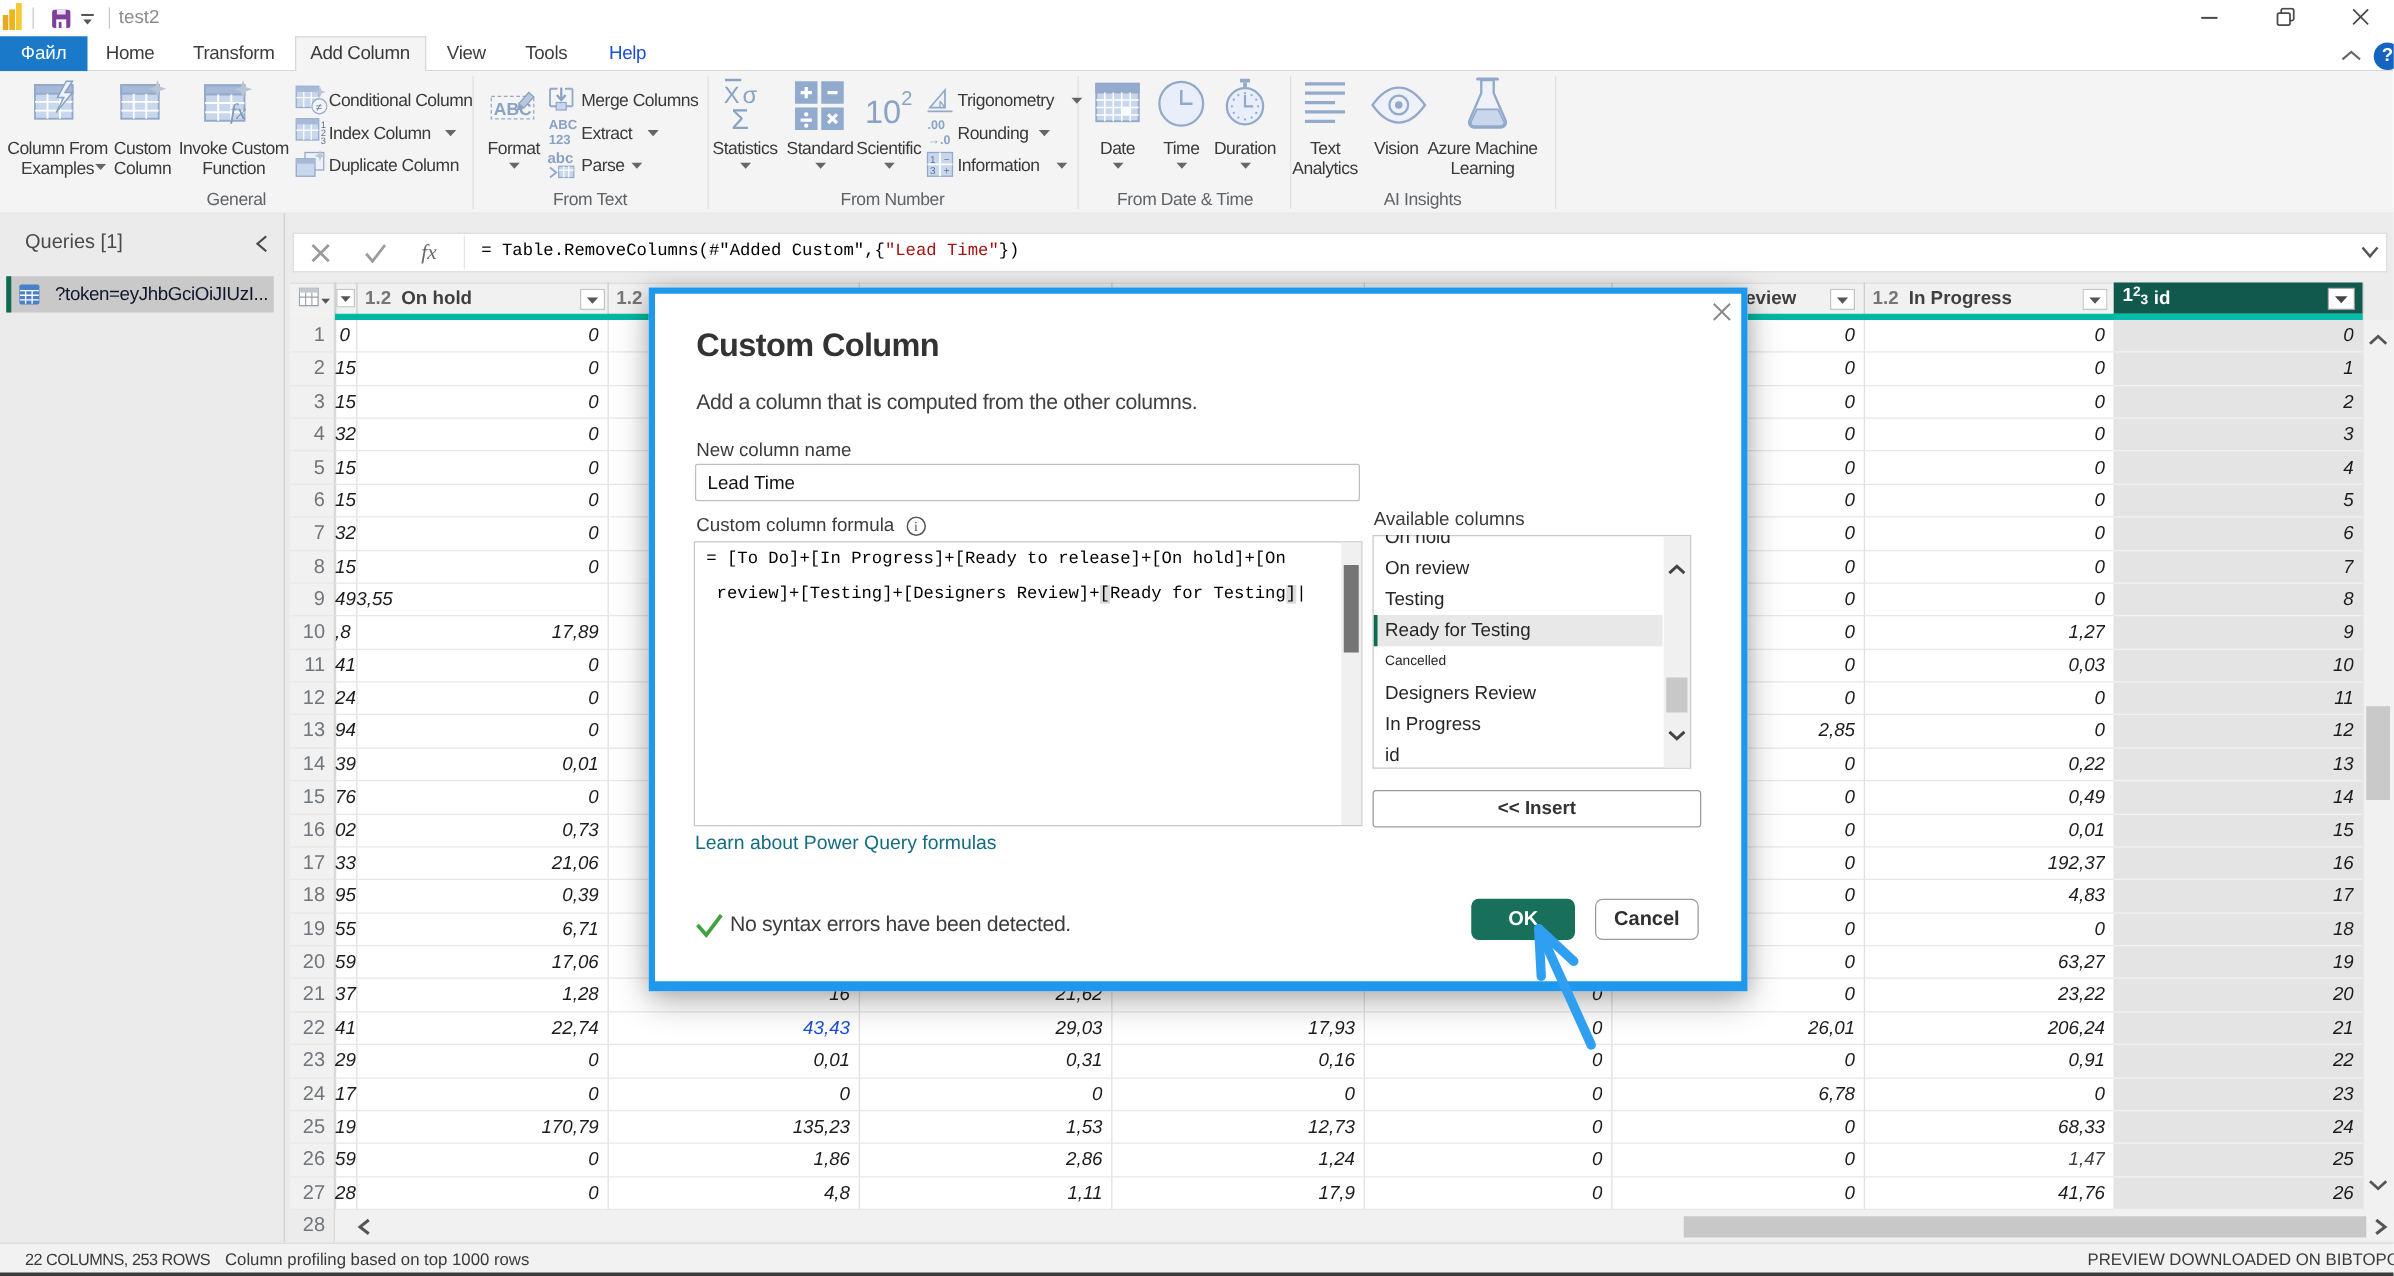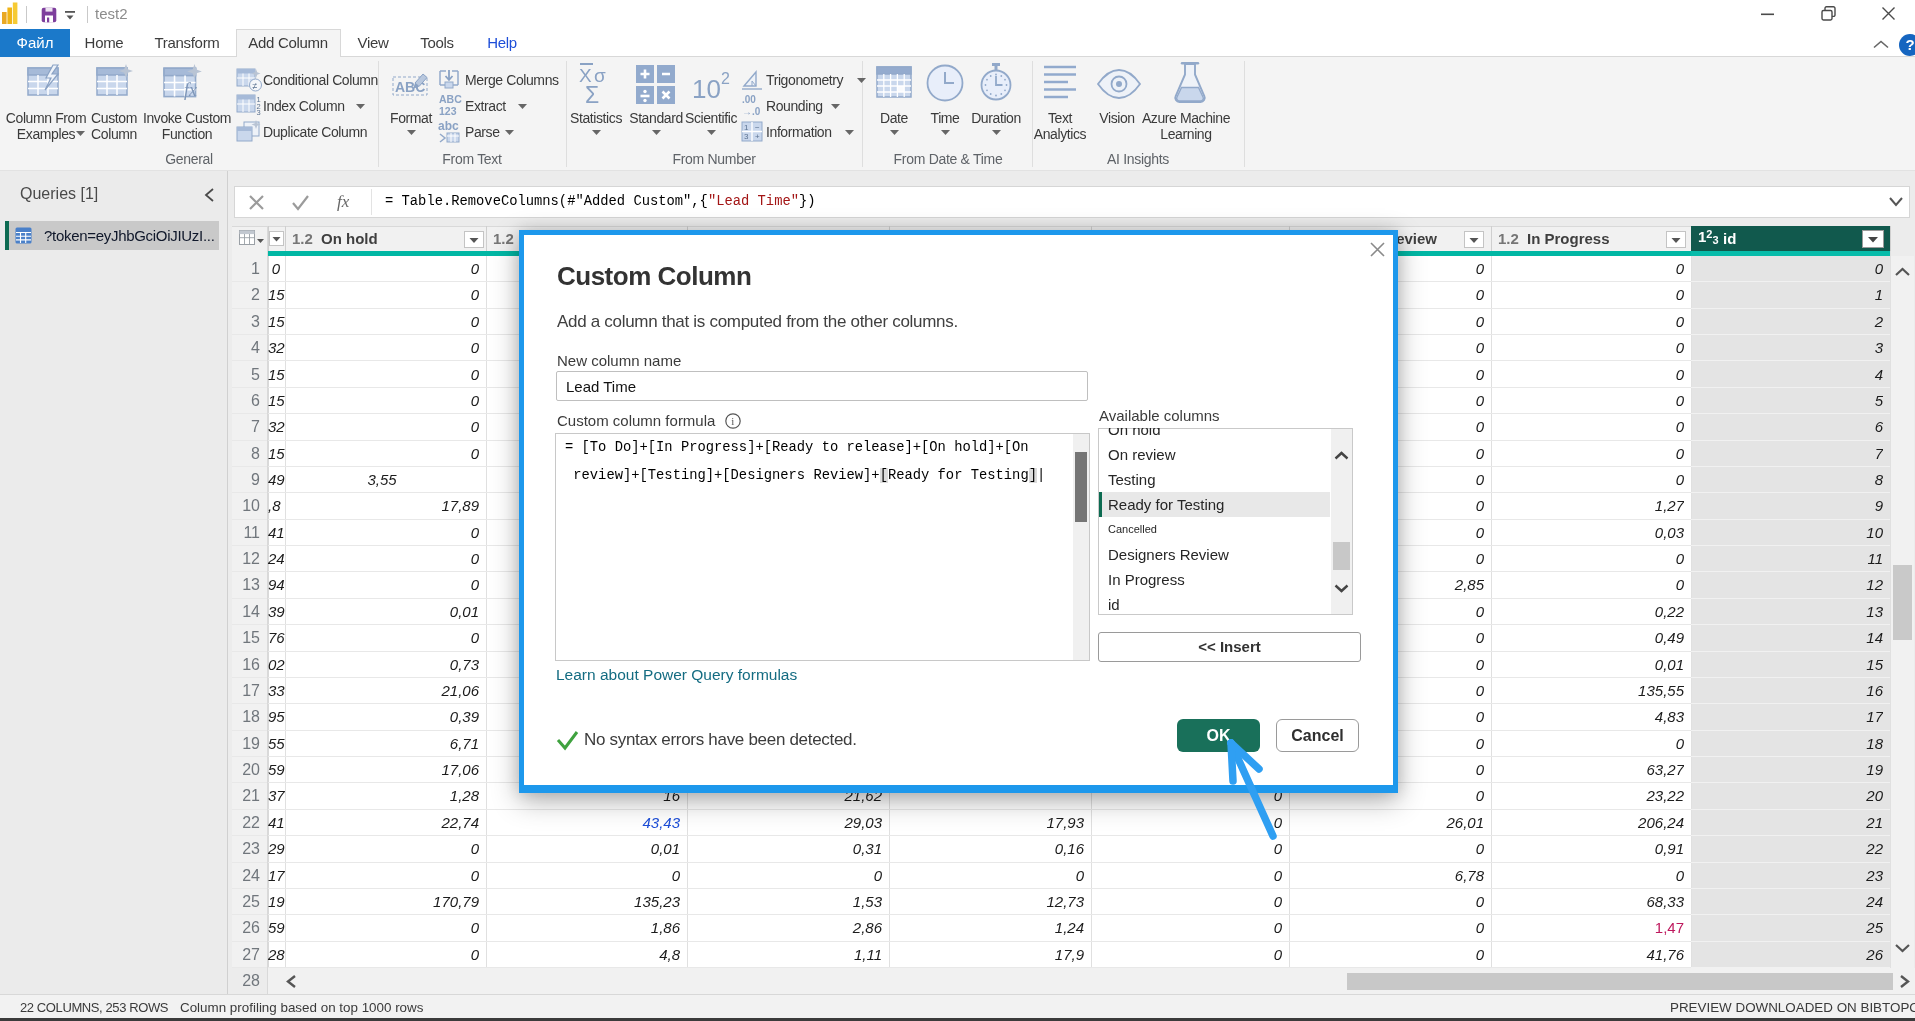--- a/index.html
+++ b/index.html
@@ -499,21 +499,21 @@
 <div class="a" style="left:268px;top:915.2px;width:12px;height:26.37px;line-height:26.37px;text-align:right;font-size:15px;font-style:italic;color:#1c1c1c">59</div>
 <div class="a" style="left:268px;top:941.6px;width:12px;height:26.37px;line-height:26.37px;text-align:right;font-size:15px;font-style:italic;color:#1c1c1c">28</div>
 <div class="a" style="left:285px;top:256.0px;width:194px;height:26.37px;line-height:26.37px;text-align:right;font-size:15px;font-style:italic;color:#1c1c1c;overflow:hidden">0</div>
 <div class="a" style="left:285px;top:282.4px;width:194px;height:26.37px;line-height:26.37px;text-align:right;font-size:15px;font-style:italic;color:#1c1c1c;overflow:hidden">0</div>
 <div class="a" style="left:285px;top:308.7px;width:194px;height:26.37px;line-height:26.37px;text-align:right;font-size:15px;font-style:italic;color:#1c1c1c;overflow:hidden">0</div>
 <div class="a" style="left:285px;top:335.1px;width:194px;height:26.37px;line-height:26.37px;text-align:right;font-size:15px;font-style:italic;color:#1c1c1c;overflow:hidden">0</div>
 <div class="a" style="left:285px;top:361.5px;width:194px;height:26.37px;line-height:26.37px;text-align:right;font-size:15px;font-style:italic;color:#1c1c1c;overflow:hidden">0</div>
 <div class="a" style="left:285px;top:387.9px;width:194px;height:26.37px;line-height:26.37px;text-align:right;font-size:15px;font-style:italic;color:#1c1c1c;overflow:hidden">0</div>
 <div class="a" style="left:285px;top:414.2px;width:194px;height:26.37px;line-height:26.37px;text-align:right;font-size:15px;font-style:italic;color:#1c1c1c;overflow:hidden">0</div>
 <div class="a" style="left:285px;top:440.6px;width:194px;height:26.37px;line-height:26.37px;text-align:right;font-size:15px;font-style:italic;color:#1c1c1c;overflow:hidden">0</div>
-<div class="a" style="left:285px;top:467.0px;width:194px;height:26.37px;line-height:26.37px;text-align:center;font-size:15px;font-style:italic;color:#1c1c1c;overflow:hidden">3,55</div>
+<div class="a" style="left:285px;top:467.0px;width:194px;height:26.37px;line-height:26.37px;text-align:left;font-size:15px;font-style:italic;color:#1c1c1c;overflow:hidden">3,55</div>
 <div class="a" style="left:285px;top:493.3px;width:194px;height:26.37px;line-height:26.37px;text-align:right;font-size:15px;font-style:italic;color:#1c1c1c;overflow:hidden">17,89</div>
 <div class="a" style="left:285px;top:519.7px;width:194px;height:26.37px;line-height:26.37px;text-align:right;font-size:15px;font-style:italic;color:#1c1c1c;overflow:hidden">0</div>
 <div class="a" style="left:285px;top:546.1px;width:194px;height:26.37px;line-height:26.37px;text-align:right;font-size:15px;font-style:italic;color:#1c1c1c;overflow:hidden">0</div>
 <div class="a" style="left:285px;top:572.4px;width:194px;height:26.37px;line-height:26.37px;text-align:right;font-size:15px;font-style:italic;color:#1c1c1c;overflow:hidden">0</div>
 <div class="a" style="left:285px;top:598.8px;width:194px;height:26.37px;line-height:26.37px;text-align:right;font-size:15px;font-style:italic;color:#1c1c1c;overflow:hidden">0,01</div>
 <div class="a" style="left:285px;top:625.2px;width:194px;height:26.37px;line-height:26.37px;text-align:right;font-size:15px;font-style:italic;color:#1c1c1c;overflow:hidden">0</div>
 <div class="a" style="left:285px;top:651.5px;width:194px;height:26.37px;line-height:26.37px;text-align:right;font-size:15px;font-style:italic;color:#1c1c1c;overflow:hidden">0,73</div>
 <div class="a" style="left:285px;top:677.9px;width:194px;height:26.37px;line-height:26.37px;text-align:right;font-size:15px;font-style:italic;color:#1c1c1c;overflow:hidden">21,06</div>
 <div class="a" style="left:285px;top:704.3px;width:194px;height:26.37px;line-height:26.37px;text-align:right;font-size:15px;font-style:italic;color:#1c1c1c;overflow:hidden">0,39</div>
 <div class="a" style="left:285px;top:730.7px;width:194px;height:26.37px;line-height:26.37px;text-align:right;font-size:15px;font-style:italic;color:#1c1c1c;overflow:hidden">6,71</div>
@@ -589,30 +589,30 @@
 <div class="a" style="left:1491px;top:414.2px;width:193px;height:26.37px;line-height:26.37px;text-align:right;font-size:15px;font-style:italic;color:#1c1c1c;overflow:hidden">0</div>
 <div class="a" style="left:1491px;top:440.6px;width:193px;height:26.37px;line-height:26.37px;text-align:right;font-size:15px;font-style:italic;color:#1c1c1c;overflow:hidden">0</div>
 <div class="a" style="left:1491px;top:467.0px;width:193px;height:26.37px;line-height:26.37px;text-align:right;font-size:15px;font-style:italic;color:#1c1c1c;overflow:hidden">0</div>
 <div class="a" style="left:1491px;top:493.3px;width:193px;height:26.37px;line-height:26.37px;text-align:right;font-size:15px;font-style:italic;color:#1c1c1c;overflow:hidden">1,27</div>
 <div class="a" style="left:1491px;top:519.7px;width:193px;height:26.37px;line-height:26.37px;text-align:right;font-size:15px;font-style:italic;color:#1c1c1c;overflow:hidden">0,03</div>
 <div class="a" style="left:1491px;top:546.1px;width:193px;height:26.37px;line-height:26.37px;text-align:right;font-size:15px;font-style:italic;color:#1c1c1c;overflow:hidden">0</div>
 <div class="a" style="left:1491px;top:572.4px;width:193px;height:26.37px;line-height:26.37px;text-align:right;font-size:15px;font-style:italic;color:#1c1c1c;overflow:hidden">0</div>
 <div class="a" style="left:1491px;top:598.8px;width:193px;height:26.37px;line-height:26.37px;text-align:right;font-size:15px;font-style:italic;color:#1c1c1c;overflow:hidden">0,22</div>
 <div class="a" style="left:1491px;top:625.2px;width:193px;height:26.37px;line-height:26.37px;text-align:right;font-size:15px;font-style:italic;color:#1c1c1c;overflow:hidden">0,49</div>
 <div class="a" style="left:1491px;top:651.5px;width:193px;height:26.37px;line-height:26.37px;text-align:right;font-size:15px;font-style:italic;color:#1c1c1c;overflow:hidden">0,01</div>
-<div class="a" style="left:1491px;top:677.9px;width:193px;height:26.37px;line-height:26.37px;text-align:right;font-size:15px;font-style:italic;color:#1c1c1c;overflow:hidden">135,55</div>
+<div class="a" style="left:1491px;top:677.9px;width:193px;height:26.37px;line-height:26.37px;text-align:right;font-size:15px;font-style:italic;color:#1c1c1c;overflow:hidden">192,37</div>
 <div class="a" style="left:1491px;top:704.3px;width:193px;height:26.37px;line-height:26.37px;text-align:right;font-size:15px;font-style:italic;color:#1c1c1c;overflow:hidden">4,83</div>
 <div class="a" style="left:1491px;top:730.7px;width:193px;height:26.37px;line-height:26.37px;text-align:right;font-size:15px;font-style:italic;color:#1c1c1c;overflow:hidden">0</div>
 <div class="a" style="left:1491px;top:757.0px;width:193px;height:26.37px;line-height:26.37px;text-align:right;font-size:15px;font-style:italic;color:#1c1c1c;overflow:hidden">63,27</div>
 <div class="a" style="left:1491px;top:783.4px;width:193px;height:26.37px;line-height:26.37px;text-align:right;font-size:15px;font-style:italic;color:#1c1c1c;overflow:hidden">23,22</div>
 <div class="a" style="left:1491px;top:809.8px;width:193px;height:26.37px;line-height:26.37px;text-align:right;font-size:15px;font-style:italic;color:#1c1c1c;overflow:hidden">206,24</div>
 <div class="a" style="left:1491px;top:836.1px;width:193px;height:26.37px;line-height:26.37px;text-align:right;font-size:15px;font-style:italic;color:#1c1c1c;overflow:hidden">0,91</div>
 <div class="a" style="left:1491px;top:862.5px;width:193px;height:26.37px;line-height:26.37px;text-align:right;font-size:15px;font-style:italic;color:#1c1c1c;overflow:hidden">0</div>
 <div class="a" style="left:1491px;top:888.9px;width:193px;height:26.37px;line-height:26.37px;text-align:right;font-size:15px;font-style:italic;color:#1c1c1c;overflow:hidden">68,33</div>
-<div class="a" style="left:1491px;top:915.2px;width:193px;height:26.37px;line-height:26.37px;text-align:right;font-size:15px;color:#be185d;overflow:hidden">1,47</div>
+<div class="a" style="left:1491px;top:915.2px;width:193px;height:26.37px;line-height:26.37px;text-align:right;font-size:15px;font-style:italic;color:#404040;overflow:hidden">1,47</div>
 <div class="a" style="left:1491px;top:941.6px;width:193px;height:26.37px;line-height:26.37px;text-align:right;font-size:15px;font-style:italic;color:#1c1c1c;overflow:hidden">41,76</div>
 <div class="a" style="left:1691px;top:256.0px;width:192px;height:26.37px;line-height:26.37px;text-align:right;font-size:15px;font-style:italic;color:#1c1c1c;overflow:hidden">0</div>
 <div class="a" style="left:1691px;top:282.4px;width:192px;height:26.37px;line-height:26.37px;text-align:right;font-size:15px;font-style:italic;color:#1c1c1c;overflow:hidden">1</div>
 <div class="a" style="left:1691px;top:308.7px;width:192px;height:26.37px;line-height:26.37px;text-align:right;font-size:15px;font-style:italic;color:#1c1c1c;overflow:hidden">2</div>
 <div class="a" style="left:1691px;top:335.1px;width:192px;height:26.37px;line-height:26.37px;text-align:right;font-size:15px;font-style:italic;color:#1c1c1c;overflow:hidden">3</div>
 <div class="a" style="left:1691px;top:361.5px;width:192px;height:26.37px;line-height:26.37px;text-align:right;font-size:15px;font-style:italic;color:#1c1c1c;overflow:hidden">4</div>
 <div class="a" style="left:1691px;top:387.9px;width:192px;height:26.37px;line-height:26.37px;text-align:right;font-size:15px;font-style:italic;color:#1c1c1c;overflow:hidden">5</div>
 <div class="a" style="left:1691px;top:414.2px;width:192px;height:26.37px;line-height:26.37px;text-align:right;font-size:15px;font-style:italic;color:#1c1c1c;overflow:hidden">6</div>
 <div class="a" style="left:1691px;top:440.6px;width:192px;height:26.37px;line-height:26.37px;text-align:right;font-size:15px;font-style:italic;color:#1c1c1c;overflow:hidden">7</div>
 <div class="a" style="left:1691px;top:467.0px;width:192px;height:26.37px;line-height:26.37px;text-align:right;font-size:15px;font-style:italic;color:#1c1c1c;overflow:hidden">8</div>

